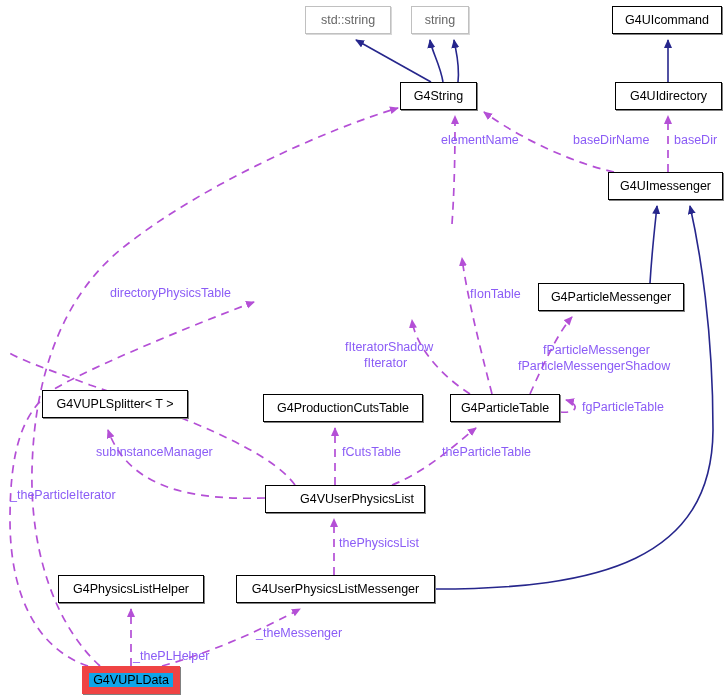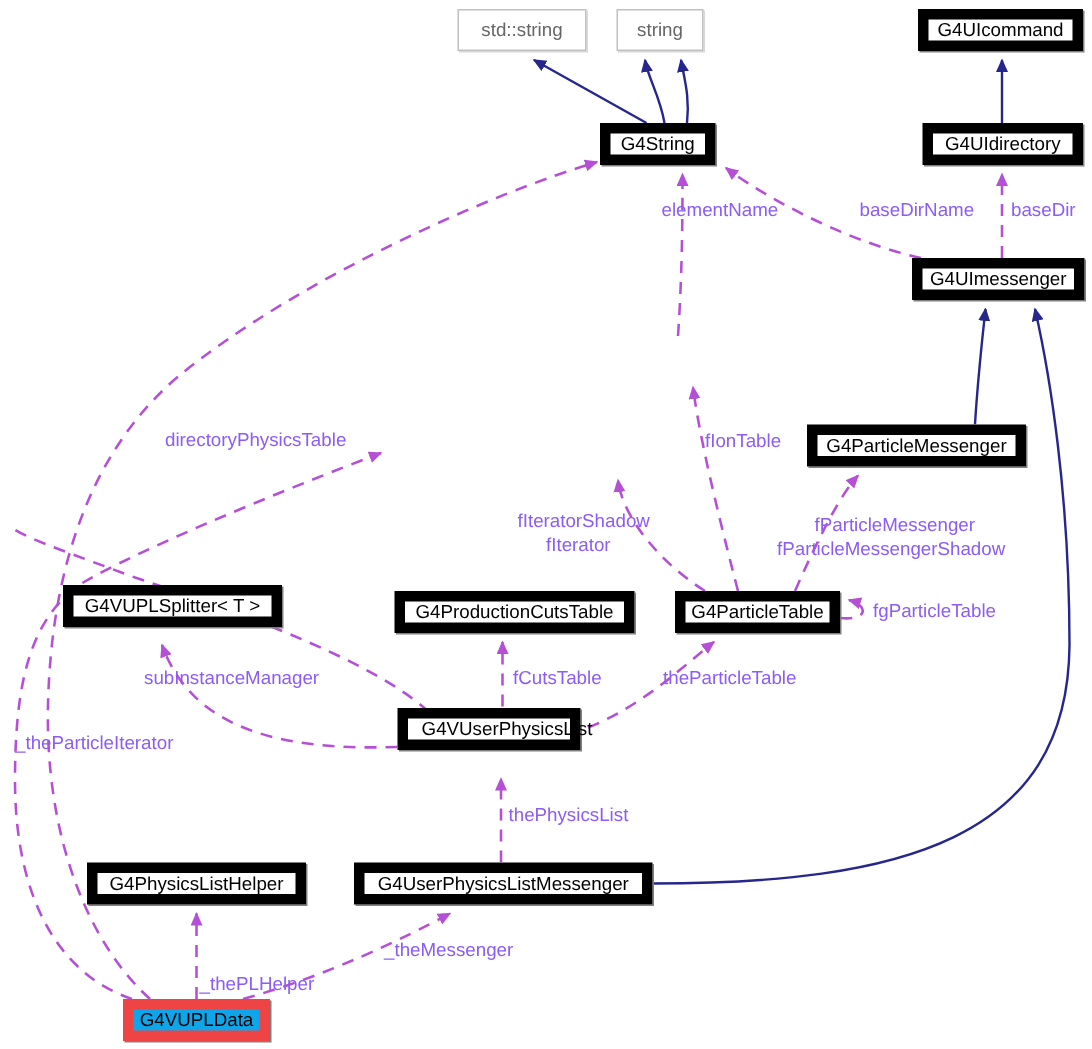--- a/index.html
+++ b/index.html
@@ -1,19 +1,19 @@
 <!DOCTYPE html>
 <html><head>
 <meta charset="utf-8">
 <style>
   html,body{margin:0;padding:0;background:#ffffff;}
   body{font-family:"Liberation Sans","DejaVu Sans",sans-serif;}
   #diagram{position:relative;width:728px;height:699px;overflow:hidden;background:#ffffff;}
   #edges{position:absolute;left:0;top:0;width:728px;height:699px;}
-  .node{position:absolute;box-sizing:border-box;border:7px solid #000000;
+  .node{position:absolute;box-sizing:border-box;border:1px solid #000000;
         background:#ffffff;color:#000000;text-align:center;
         font-size:12.5px;line-height:14px;white-space:pre;
         display:flex;align-items:center;justify-content:center;
         box-shadow:1px 1px 0 0 #808080;}
   .node.hl{background:#0ea5e9;border:7px solid #ef4444;}
   .node.ext{border:1px solid #c0c0c0;color:#666666;box-shadow:1px 1px 0 0 #d8d8d8;}
   .node.tmpl{line-height:15px;}
   .elabel{position:absolute;font-size:12.5px;color:#8b5cf6;white-space:pre;
           line-height:14px;background:transparent;}
 </style>
@@ -97,21 +97,21 @@
 
 
   <div class="node" style="left:538px;top:283px;width:146px;height:28px;"><span>G4ParticleMessenger</span></div>
 
   <div class="node" style="left:42px;top:390px;width:146px;height:28px;"><span>G4VUPLSplitter&lt; T &gt;</span></div>
 
   <div class="node" style="left:263px;top:394px;width:160px;height:28px;"><span>G4ProductionCutsTable</span></div>
 
   <div class="node" style="left:450px;top:394px;width:110px;height:28px;"><span>G4ParticleTable</span></div>
 
-  <div class="node" style="left:265px;top:472px;width:122px;height:28px;padding-left:24px;"><span>G4VUserPhysicsList</span></div>
+  <div class="node" style="left:265px;top:485px;width:160px;height:28px;padding-left:24px;"><span>G4VUserPhysicsList</span></div>
 
   <div class="node" style="left:58px;top:575px;width:146px;height:28px;"><span>G4PhysicsListHelper</span></div>
 
   <div class="node" style="left:236px;top:575px;width:199px;height:28px;"><span>G4UserPhysicsListMessenger</span></div>
 
   <div class="node hl" style="left:82px;top:666px;width:98px;height:28px;"><span>G4VUPLData</span></div>
 
   <div class="elabel" style="left:441px;top:133px;">elementName</div>
   <div class="elabel" style="left:573px;top:133px;">baseDirName</div>
   <div class="elabel" style="left:674px;top:133px;">baseDir</div>

